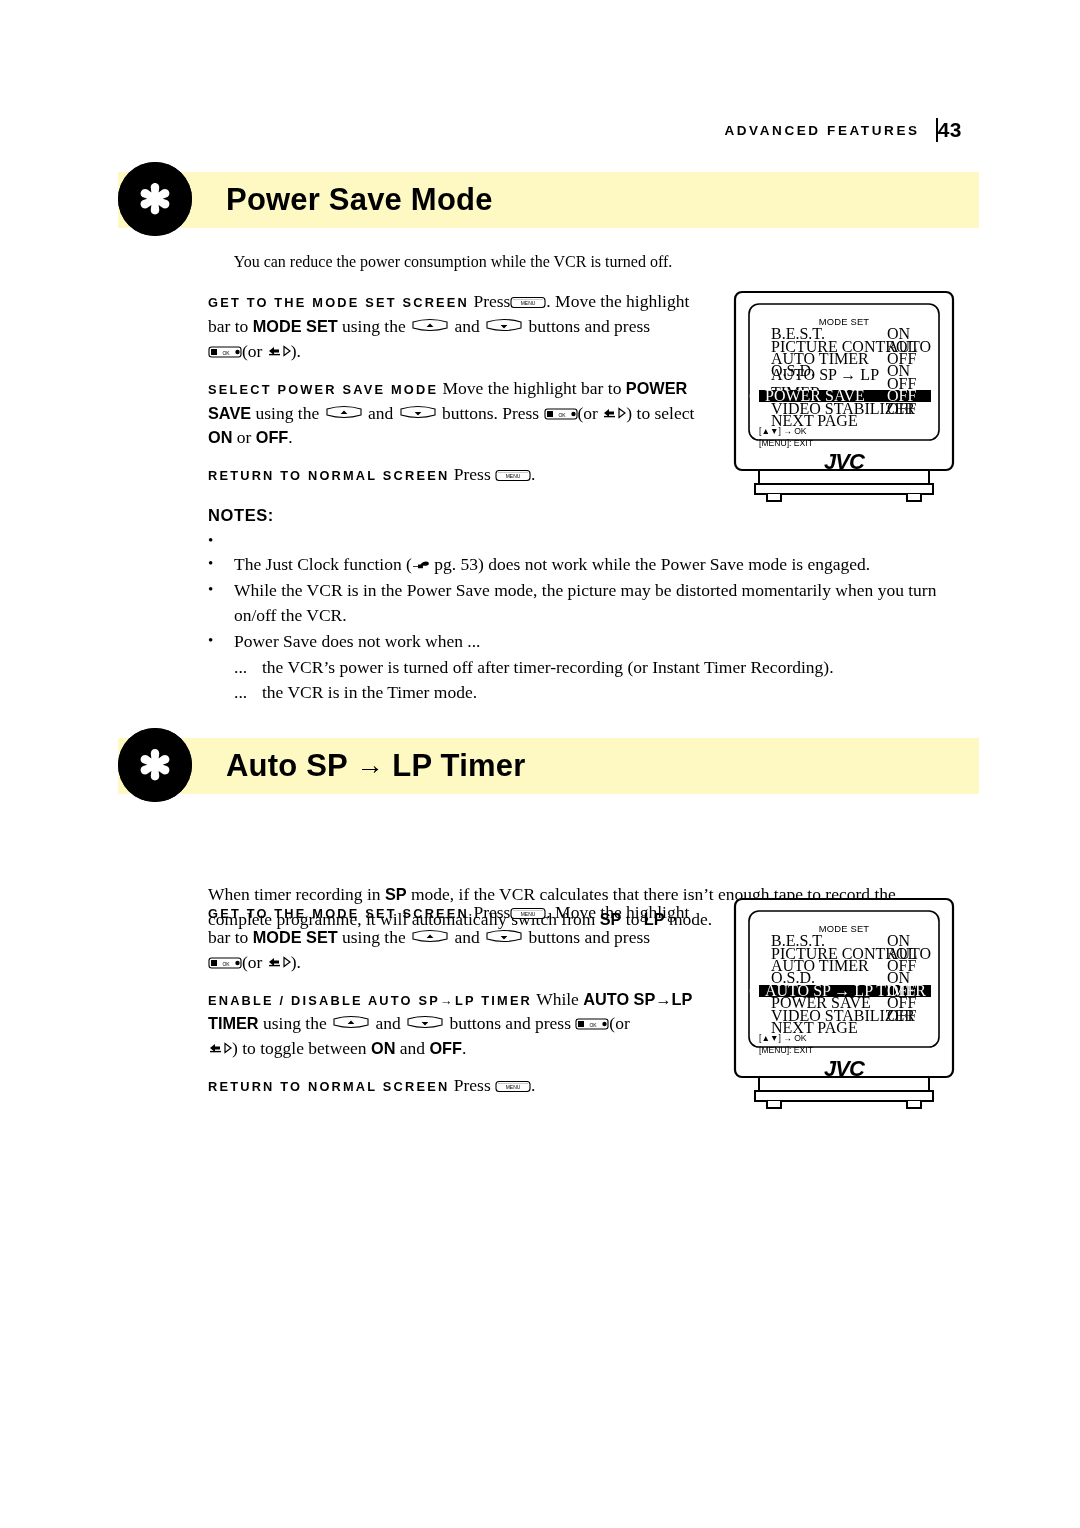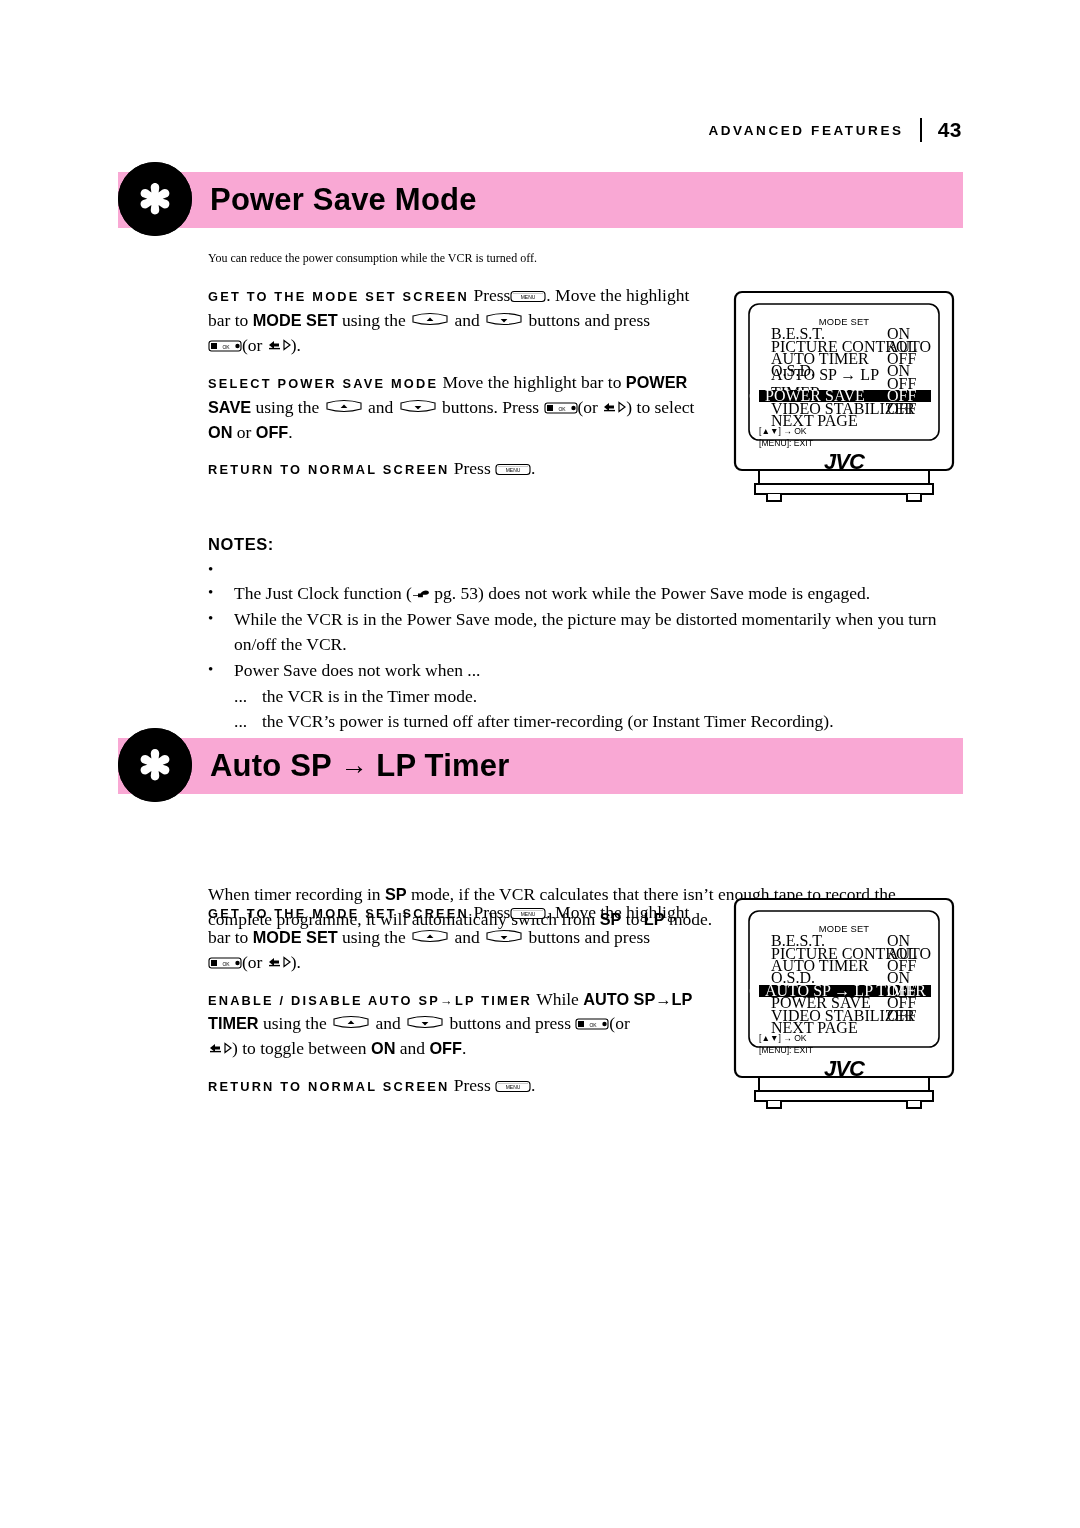--- a/index.html
+++ b/index.html
@@ -35,33 +35,33 @@
   }
   .page-header .rule {
     width: 2px;
     height: 24px;
     background: #000;
   }
   .page-header .page-number {
     font-family: "Liberation Sans", sans-serif;
     font-size: 21px;
     font-weight: bold;
-    padding-left: 16px;
     letter-spacing: 0.5px;
   }
 
   
   .section-banner {
     position: absolute;
     left: 118px;
     width: 845px;
     height: 56px;
-    background: #f9a8d4;
+    background: #fef9c3;
     display: flex;
     align-items: center;
+    padding-left: 16px;
   }
   .section-banner .title {
     font-family: "Liberation Sans", sans-serif;
     font-weight: bold;
     font-size: 31px;
     letter-spacing: 0.2px;
     margin-left: 92px;
     white-space: nowrap;
   }
   .banner-badge {
@@ -87,22 +87,23 @@
 
   
   .body-col {
     position: absolute;
     left: 208px;
     width: 490px;
     font-size: 17.5px;
     line-height: 1.42;
   }
   .intro {
-    font-size: 12px;
+    font-size: 16px;
     line-height: 1.45;
+    text-align: center;
   }
   .step {
     margin-bottom: 3px;
   }
   .step-label {
     font-family: Liberation Sans, sans-serif;
     font-size: 12.8px;
     font-weight: 700;
     letter-spacing: 2.2px;
     text-transform: uppercase;
@@ -300,21 +301,21 @@
     <span class="step-label">RETURN TO NORMAL SCREEN</span>
     <span>Press</span>
     <span class="key"><svg width="36" height="15" viewBox="0 0 36 15">
           <rect x="1" y="3.5" width="34" height="10" rx="3" fill="#fff" stroke="#000" stroke-width="1.1"></rect>
           <path d="M3 5.5 L33 5.5" stroke="#000" stroke-width="0.6" opacity="0.35"></path>
           <text x="18" y="11" font-family="Liberation Sans, sans-serif" font-size="5" text-anchor="middle" fill="#000">MENU</text>
         </svg></span><span>.</span>
   </p>
 </div>
 
-<div style="position:absolute; left:208px; top:523px; width:735px;">
+<div style="position:absolute; left:208px; top:494px; width:735px;">
   <div class="notes-title">NOTES:</div>
 
   <div class="note-row">
     <span class="note-bullet">•</span>
   </div>
 
   <div class="note-row">
     <span class="note-bullet">•</span>
     <span><span>The Just Clock function (</span><span class="key"><svg width="18" height="14" viewBox="0 0 18 14">
             <path d="M1,8 h5 v-1.6 h2.5 c1.2,-2 3.6,-3 5.4,-3 c1.8,0 3,0.9 3,2.2 c0,1.3 -1.2,2.2 -3,2.2 h-3 v2.4 h-4.9 v-1.4 h-5 z" fill="#000"></path>
@@ -325,24 +326,24 @@
     <span class="note-bullet">•</span>
     <span>While the VCR is in the Power Save mode, the picture may be distorted momentarily when you turn on/off the VCR.</span>
   </div>
 
   <div class="note-row">
     <span class="note-bullet">•</span>
     <span>Power Save does not work when ...</span>
   </div>
 
   <div class="note-sub">
+    <span class="dots">...</span><span>the VCR’s power is turned off after timer-recording (or Instant Timer Recording).</span>
+  </div>
+  <div class="note-sub">
     <span class="dots">...</span><span>the VCR is in the Timer mode.</span>
-  </div>
-  <div class="note-sub">
-    <span class="dots">...</span><span>the VCR’s power is turned off after timer-recording (or Instant Timer Recording).</span>
   </div>
 </div>
 
 <div class="tv" style="left:733px; top:290px; width:222px; height:215px;">
   <svg width="222" height="215" viewBox="0 0 222 215">
 
     <rect x="2" y="2" width="218" height="178" rx="7" fill="#ffffff" stroke="#000" stroke-width="2.2"></rect>
 
     <rect x="16" y="14" width="190" height="136" rx="10" fill="#ffffff" stroke="#000" stroke-width="1.6"></rect>
 

